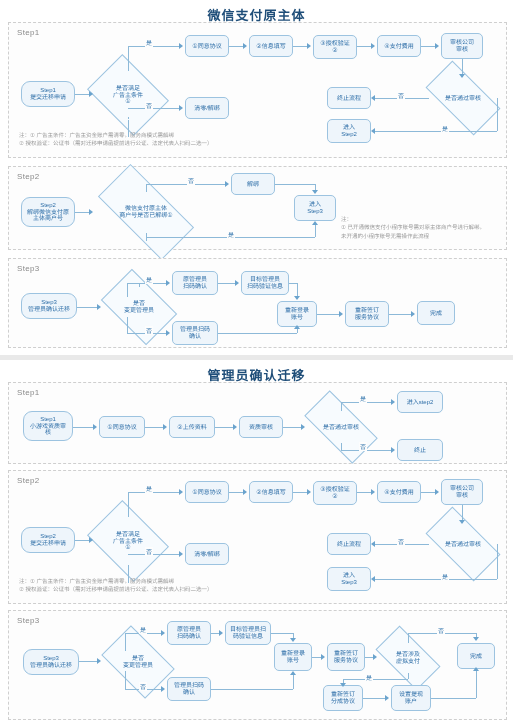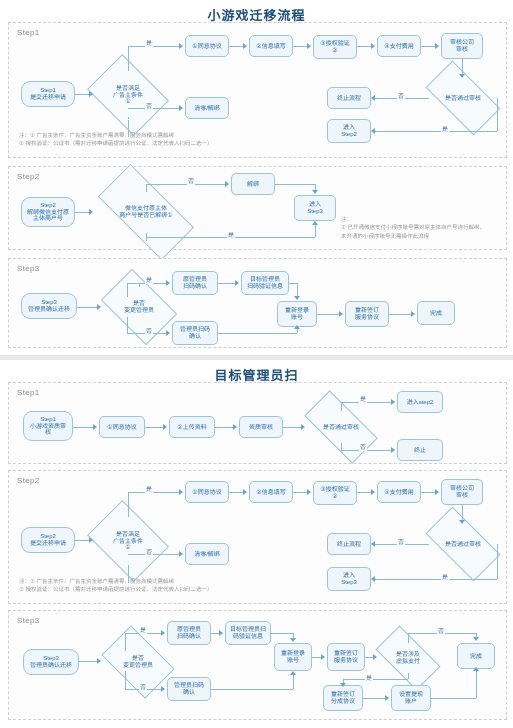--- a/index.html
+++ b/index.html
@@ -60,21 +60,21 @@
     position:absolute;font-size:5.5px;color:#9a9a9a;line-height:1.5;
     white-space:pre-line;
   }
 </style>
 </head>
 <body>
 
 <div class="page">
 
   <div class="section" id="section-1">
-    <div class="section-title">小游戏迁移流程</div>
+    <div class="section-title">微信支付原主体</div>
 
     <div class="step-panel" style="left:8px;top:22px;width:497px;height:134px;">
       <div class="step-label">Step1</div>
 
       <div class="node round" style="left:12px;top:58px;width:54px;height:26px;white-space:pre-line;">Step1
 提交迁移申请</div>
 
       <div class="diamond" style="left:86px;top:47px;width:66px;height:50px;">
         <div class="dshape"></div>
         <div class="dtext" style="white-space:pre-line;">是否满足
@@ -347,21 +347,21 @@
       <div class="arr u" style="left:285px;top:66px;"></div>
 
       <div class="ln lnh" style="left:308px;top:55px;width:22px;"></div>
       <div class="arr r" style="left:330px;top:52px;"></div>
       <div class="ln lnh" style="left:380px;top:55px;width:22px;"></div>
       <div class="arr r" style="left:402px;top:52px;"></div>
     </div>
   </div>
 
   <div class="section" id="section-2">
-    <div class="section-title">目标管理员扫</div>
+    <div class="section-title">管理员确认迁移</div>
 
     <div class="step-panel" style="left:8px;top:22px;width:497px;height:80px;">
       <div class="step-label">Step1</div>
 
       <div class="node round" style="left:14px;top:28px;width:50px;height:30px;white-space:pre-line;">Step1
 小游戏资质审
 核</div>
       <div class="node" style="left:90px;top:33px;width:46px;height:22px;">①同意协议</div>
       <div class="node" style="left:160px;top:33px;width:46px;height:22px;">②上传资料</div>
       <div class="node" style="left:230px;top:33px;width:44px;height:22px;">资质审核</div>

